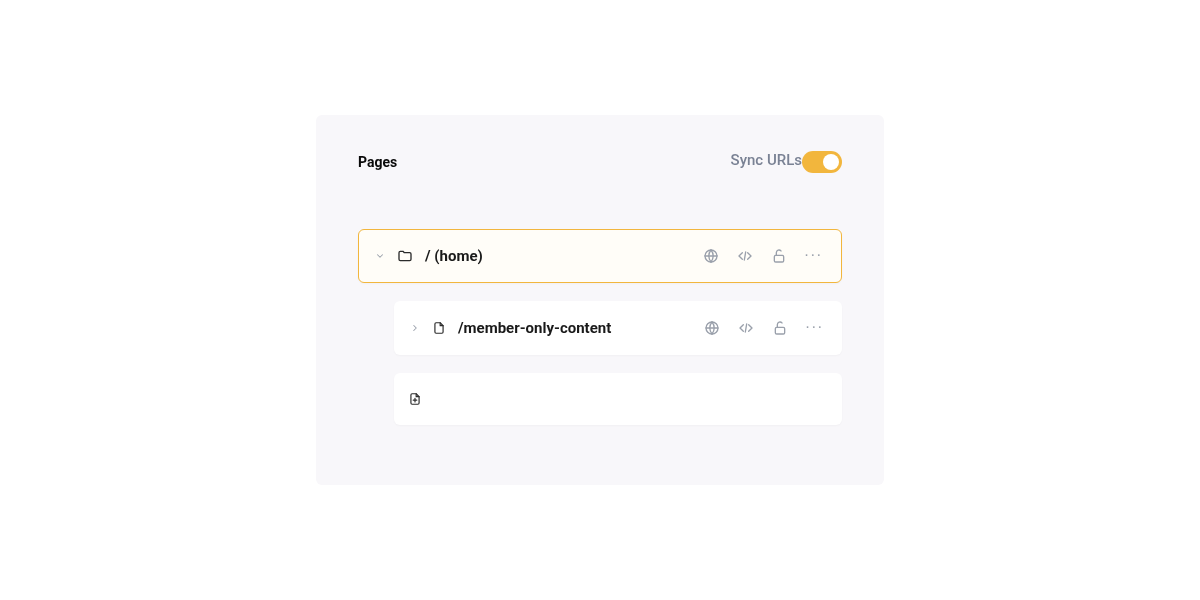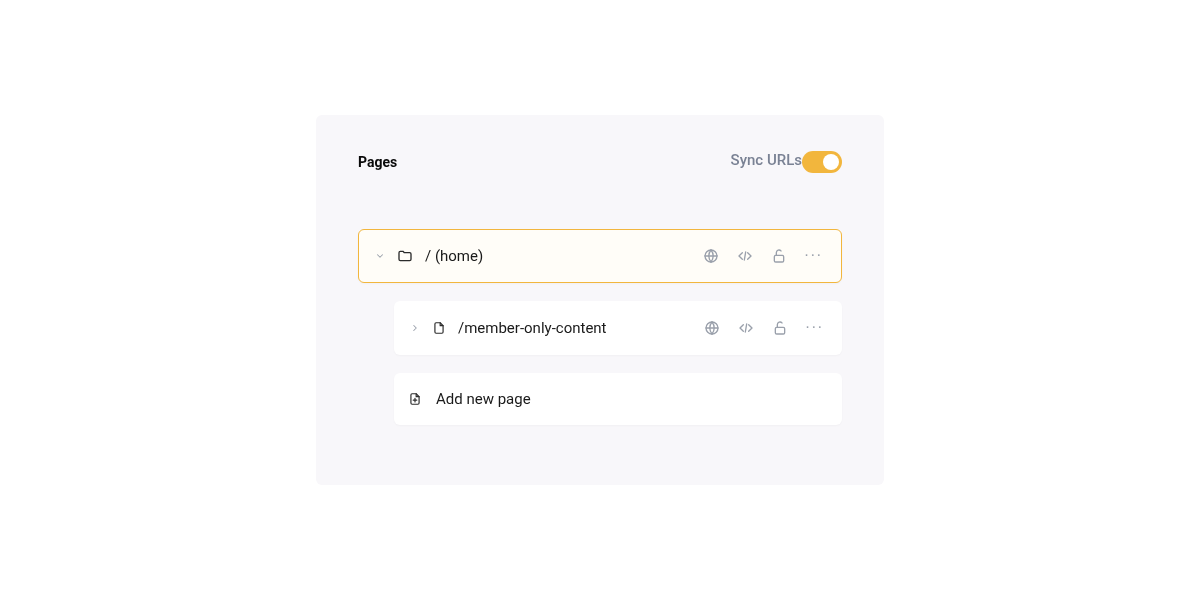--- a/index.html
+++ b/index.html
@@ -89,20 +89,21 @@
       color: #2b2b2b;
       margin-right: 12px;
       display: flex;
       align-items: center;
     }
     .row.add .row-icon { margin-right: 14px; }
     .row-label {
       font-size: 15px;
       color: #1a1a1a;
       flex: 1;
+      font-weight: bold;
     }
     .row-actions {
       display: flex;
       align-items: center;
       gap: 16px;
     }
     .action-icon {
       color: #9aa0ab;
       cursor: pointer;
       display: flex;
@@ -216,17 +217,16 @@
 
     <div class="row add">
       <span class="row-icon">
         <svg width="14" height="16" viewBox="0 0 24 24" fill="none" stroke="currentColor" stroke-width="2" stroke-linecap="round" stroke-linejoin="round">
             <path d="M14 3H7a2 2 0 0 0-2 2v14a2 2 0 0 0 2 2h10a2 2 0 0 0 2-2V8z"></path>
             <polyline points="14 3 14 8 19 8"></polyline>
             <line x1="12" y1="11" x2="12" y2="17"></line>
             <line x1="9" y1="14" x2="15" y2="14"></line>
           </svg>
       </span>
-      <span class="row-label">Add new page</span>
     </div>
 
   </div>
 </div>
 
 </body></html>

